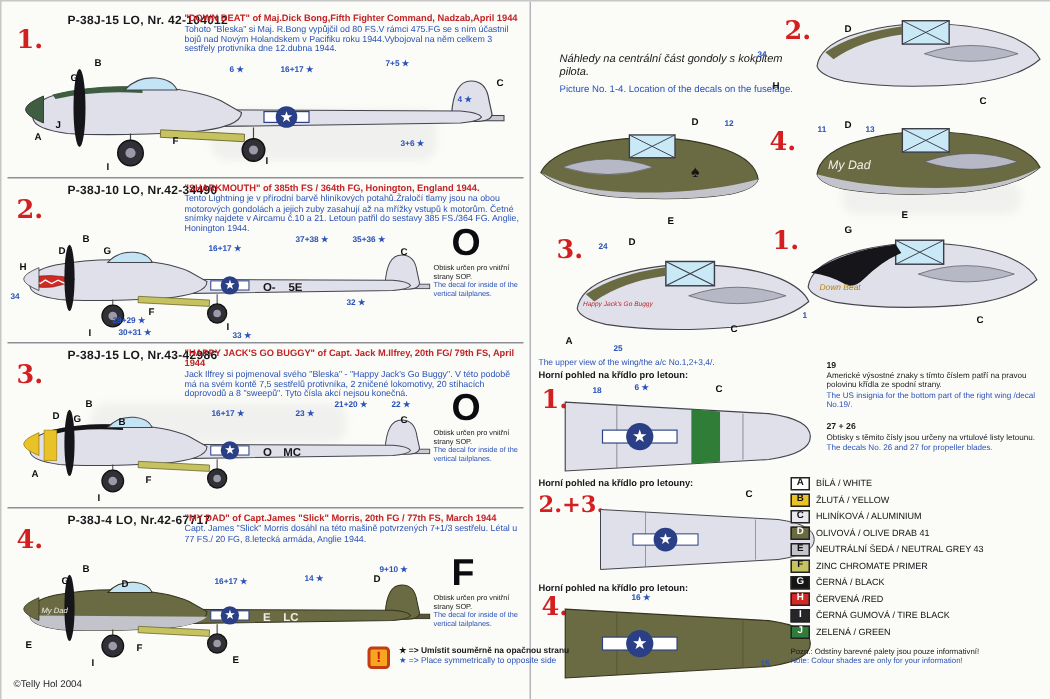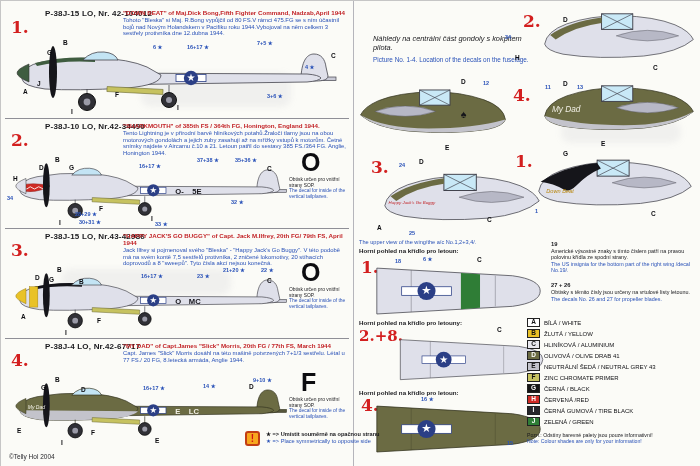--- a/index.html
+++ b/index.html
@@ -368,21 +368,21 @@
       </g>
     </svg>
     <span class="ref" style="left:38px;top:2px;">18</span>
     <span class="ref" style="left:66px;top:0px;">6 ★</span>
     <span class="lbl" style="left:120px;top:0px;">C</span>
   </div>
 
   <div class="whead-cs" style="left:358px;top:318px;">Horní pohled na křídlo pro letouny:</div>
 
   <div class="abs" style="left:356px;top:326px;width:192px;height:62px;">
-    <div class="rnum" style="left:2px;top:2px;font-size:15px;">2.+8.</div>
+    <div class="rnum" style="left:2px;top:2px;font-size:15px;">2.+3.</div>
     <svg class="abs" style="left:40px;top:10px;" width="150" height="47" viewBox="0 0 180 56">
       <path d="M4,3 L146,11 Q175,15 175,27 Q175,39 146,43 L4,51 Z" fill="#dfe0ea" stroke="#44444c" stroke-width=".8"></path>
       <line x1="40" y1="5" x2="40" y2="49" stroke="#6a6a74" stroke-width=".5"></line>
       <line x1="128" y1="11" x2="128" y2="43" stroke="#6a6a74" stroke-width=".5"></line>
       <g transform="translate(56,27)">
         <rect x="-26" y="-4.5" width="52" height="9" fill="#ffffff" stroke="#2b3f86" stroke-width=".8"></rect>
         <circle r="9.5" fill="#2b3f86"></circle>
         <text y="3.6" text-anchor="middle" font-size="12" fill="#ffffff">★</text>
       </g>
     </svg>

